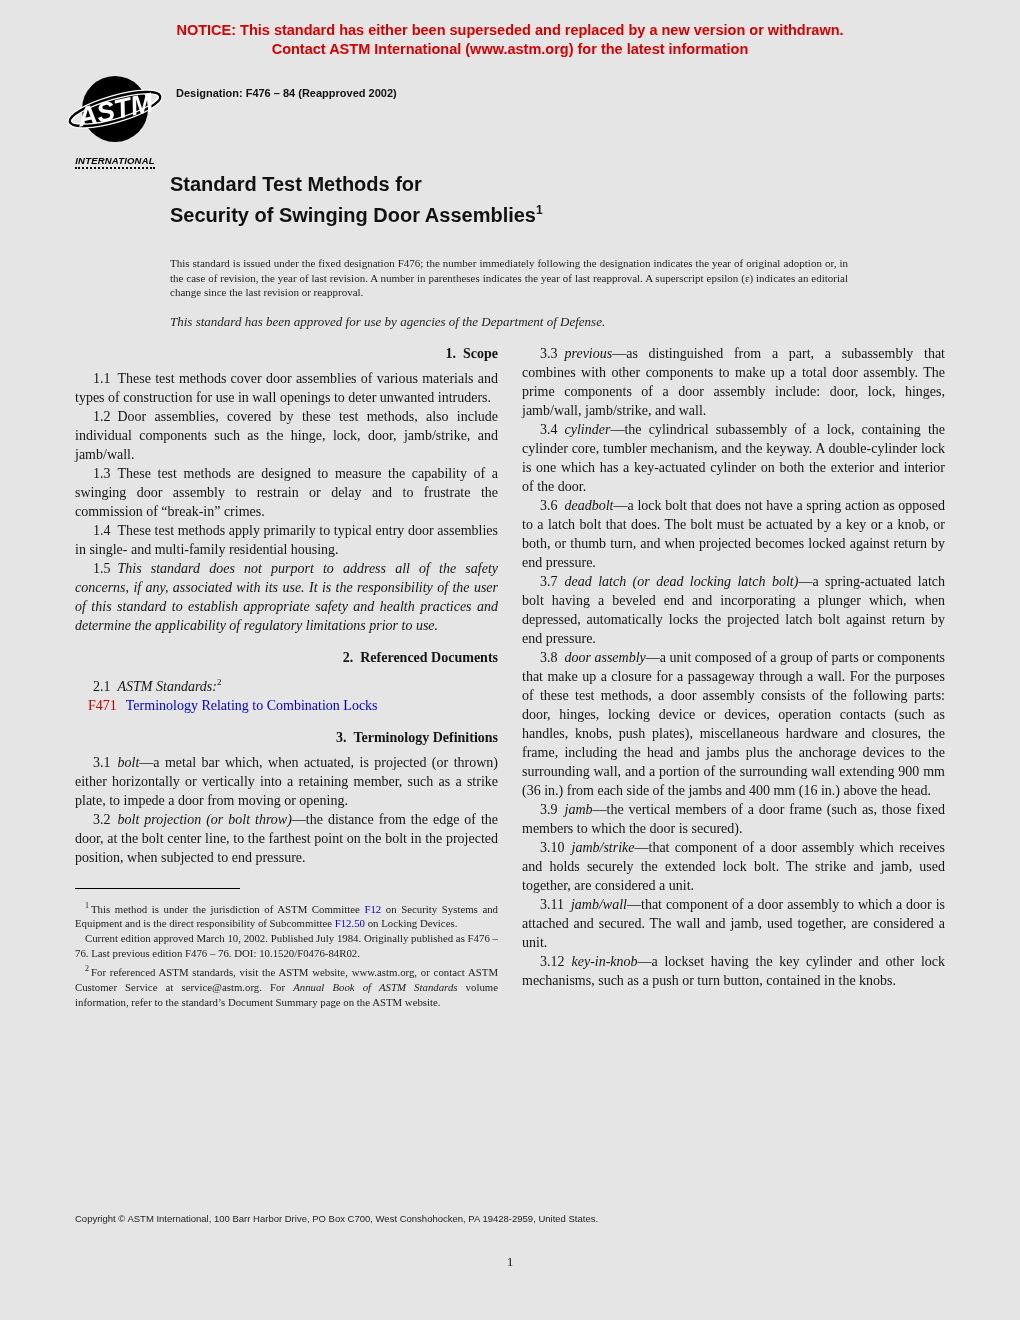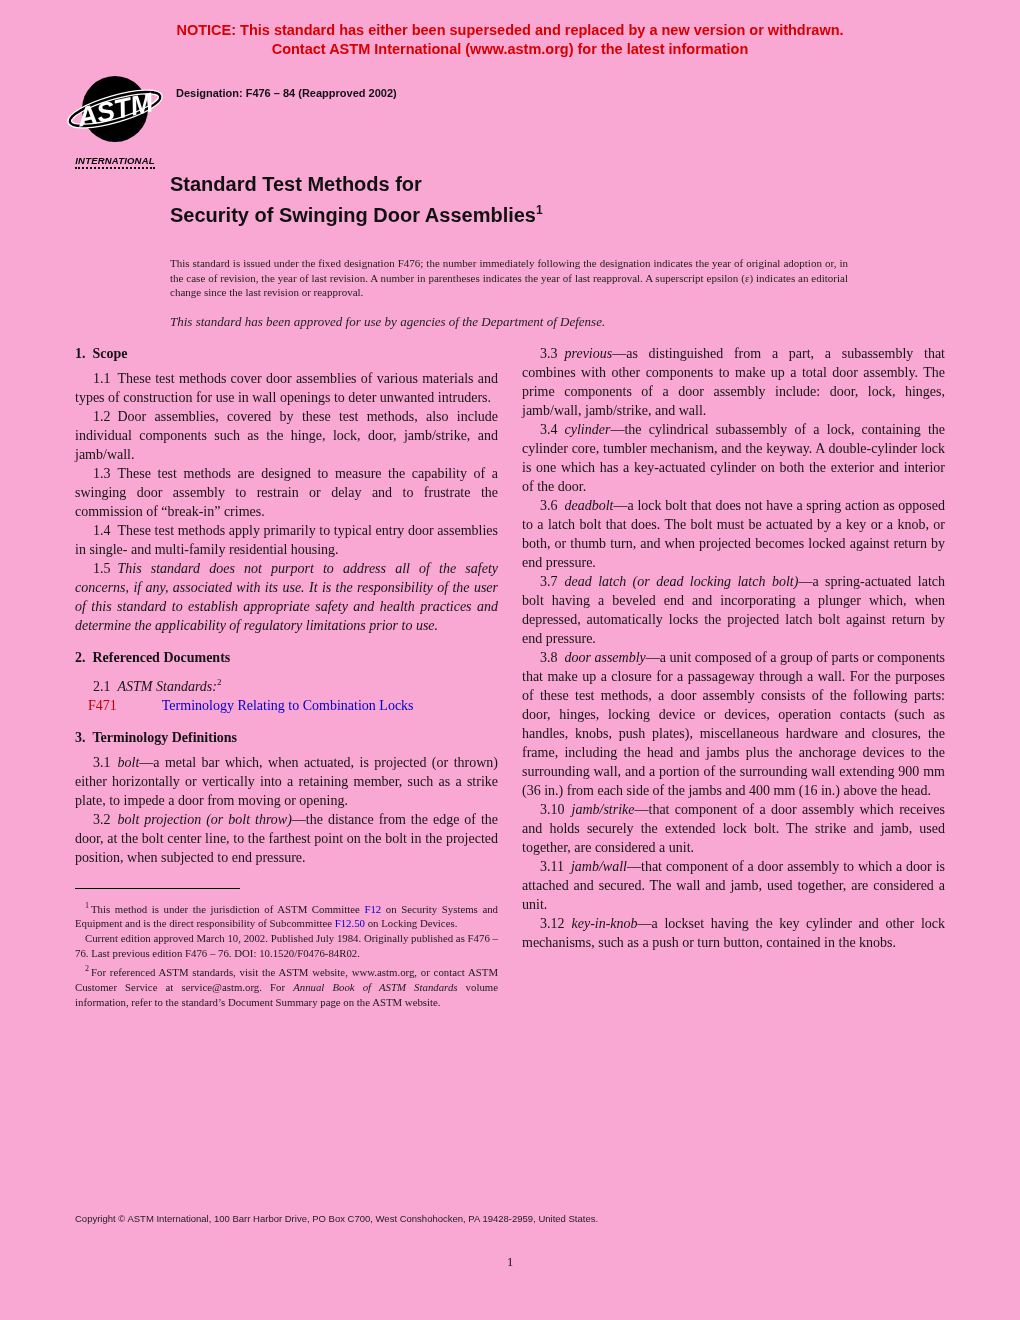--- a/index.html
+++ b/index.html
@@ -1,17 +1,17 @@
 <!DOCTYPE html>
 <html><head>
 <meta charset="utf-8">
 <style>
   html,body { margin:0; padding:0; background:#ffffff; }
   .page {
-    position:relative; width:1020px; height:1320px; background:#f9a8d4;
+    position:relative; width:1020px; height:1320px; background:#e5e5e5;
     font-family:"Liberation Serif", serif; color:#141414; overflow:hidden;
   }
 
   
   .notice {
     position:absolute; top:21px; left:0; width:100%; text-align:center;
     font-family:"Liberation Sans", sans-serif; font-weight:bold;
     font-size:14.5px; line-height:18.5px; color:#d60000;
   }
 
@@ -48,34 +48,34 @@
   
   .col {
     position:absolute; top:344px; width:423px;
     font-size:14px; line-height:19px; text-align:justify; color:#141414;
   }
   .col-left  { left:75px; }
   .col-right { left:522px; }
 
   h2.sec {
     font-size:14px; line-height:19px; font-weight:bold;
-    margin:13px 0 6px 0; text-align:left;
+    margin:13px 0 6px 0; text-align:right;
     font-family:"Liberation Serif", serif;
   }
   h2.sec:first-child { margin-top:0; }
 
   p.para { margin:0; text-indent:18px; }
   .num { padding-right:7px; }
   .term { font-style:italic; }
   .ital { font-style:italic; }
   p.para sup { font-size:9px; }
 
   p.refline { margin:0; padding-left:13px; }
   .ref-id { color:#c00000; padding-right:9px; cursor:pointer; }
-  .ref-title { color:#0000cc; cursor:pointer;margin-left:36px; }
+  .ref-title { color:#0000cc; cursor:pointer; }
 
   .fnsep { width:165px; border-top:1px solid #000; margin:21px 0 9px 0; }
   p.fn { margin:0; font-size:10.8px; line-height:15px; text-align:justify; text-indent:10px; color:#1a1a1a; }
   p.fn sup { font-size:8px; padding-right:2px; }
   .fn-link { color:#0000cc; cursor:pointer; }
 
   .footer-copy {
     position:absolute; left:75px; top:1213px;
     font-family:"Liberation Sans", sans-serif; font-size:9.5px; color:#222;
   }
@@ -138,20 +138,21 @@
     <p class="fn">Current edition approved March 10, 2002. Published July 1984. Originally published as F476 – 76. Last previous edition F476 – 76. DOI: 10.1520/F0476-84R02.</p>
     <p class="fn"><sup>2</sup><span>For referenced ASTM standards, visit the ASTM website, www.astm.org, or contact ASTM Customer Service at service@astm.org. For </span><span class="ital">Annual Book of ASTM Standards</span><span> volume information, refer to the standard’s Document Summary page on the ASTM website.</span></p>
   </div>
 
   <div class="col col-right">
     <p class="para"><span class="num">3.3</span><span class="term">previous</span><span>—as distinguished from a part, a subassembly that combines with other components to make up a total door assembly. The prime components of a door assembly include: door, lock, hinges, jamb/wall, jamb/strike, and wall.</span></p>
     <p class="para"><span class="num">3.4</span><span class="term">cylinder</span><span>—the cylindrical subassembly of a lock, containing the cylinder core, tumbler mechanism, and the keyway. A double-cylinder lock is one which has a key-actuated cylinder on both the exterior and interior of the door.</span></p>
     <p class="para"><span class="num">3.6</span><span class="term">deadbolt</span><span>—a lock bolt that does not have a spring action as opposed to a latch bolt that does. The bolt must be actuated by a key or a knob, or both, or thumb turn, and when projected becomes locked against return by end pressure.</span></p>
     <p class="para"><span class="num">3.7</span><span class="term">dead latch (or dead locking latch bolt)</span><span>—a spring-actuated latch bolt having a beveled end and incorporating a plunger which, when depressed, automatically locks the projected latch bolt against return by end pressure.</span></p>
     <p class="para"><span class="num">3.8</span><span class="term">door assembly</span><span>—a unit composed of a group of parts or components that make up a closure for a passageway through a wall. For the purposes of these test methods, a door assembly consists of the following parts: door, hinges, locking device or devices, operation contacts (such as handles, knobs, push plates), miscellaneous hardware and closures, the frame, including the head and jambs plus the anchorage devices to the surrounding wall, and a portion of the surrounding wall extending 900 mm (36 in.) from each side of the jambs and 400 mm (16 in.) above the head.</span></p>
+    <p class="para"><span class="num">3.9</span><span class="term">jamb</span><span>—the vertical members of a door frame (such as, those fixed members to which the door is secured).</span></p>
     <p class="para"><span class="num">3.10</span><span class="term">jamb/strike</span><span>—that component of a door assembly which receives and holds securely the extended lock bolt. The strike and jamb, used together, are considered a unit.</span></p>
     <p class="para"><span class="num">3.11</span><span class="term">jamb/wall</span><span>—that component of a door assembly to which a door is attached and secured. The wall and jamb, used together, are considered a unit.</span></p>
     <p class="para"><span class="num">3.12</span><span class="term">key-in-knob</span><span>—a lockset having the key cylinder and other lock mechanisms, such as a push or turn button, contained in the knobs.</span></p>
   </div>
 
   <div class="footer-copy">Copyright © ASTM International, 100 Barr Harbor Drive, PO Box C700, West Conshohocken, PA 19428-2959, United States.</div>
   <div class="page-num">1</div>
 
 </div>
 

